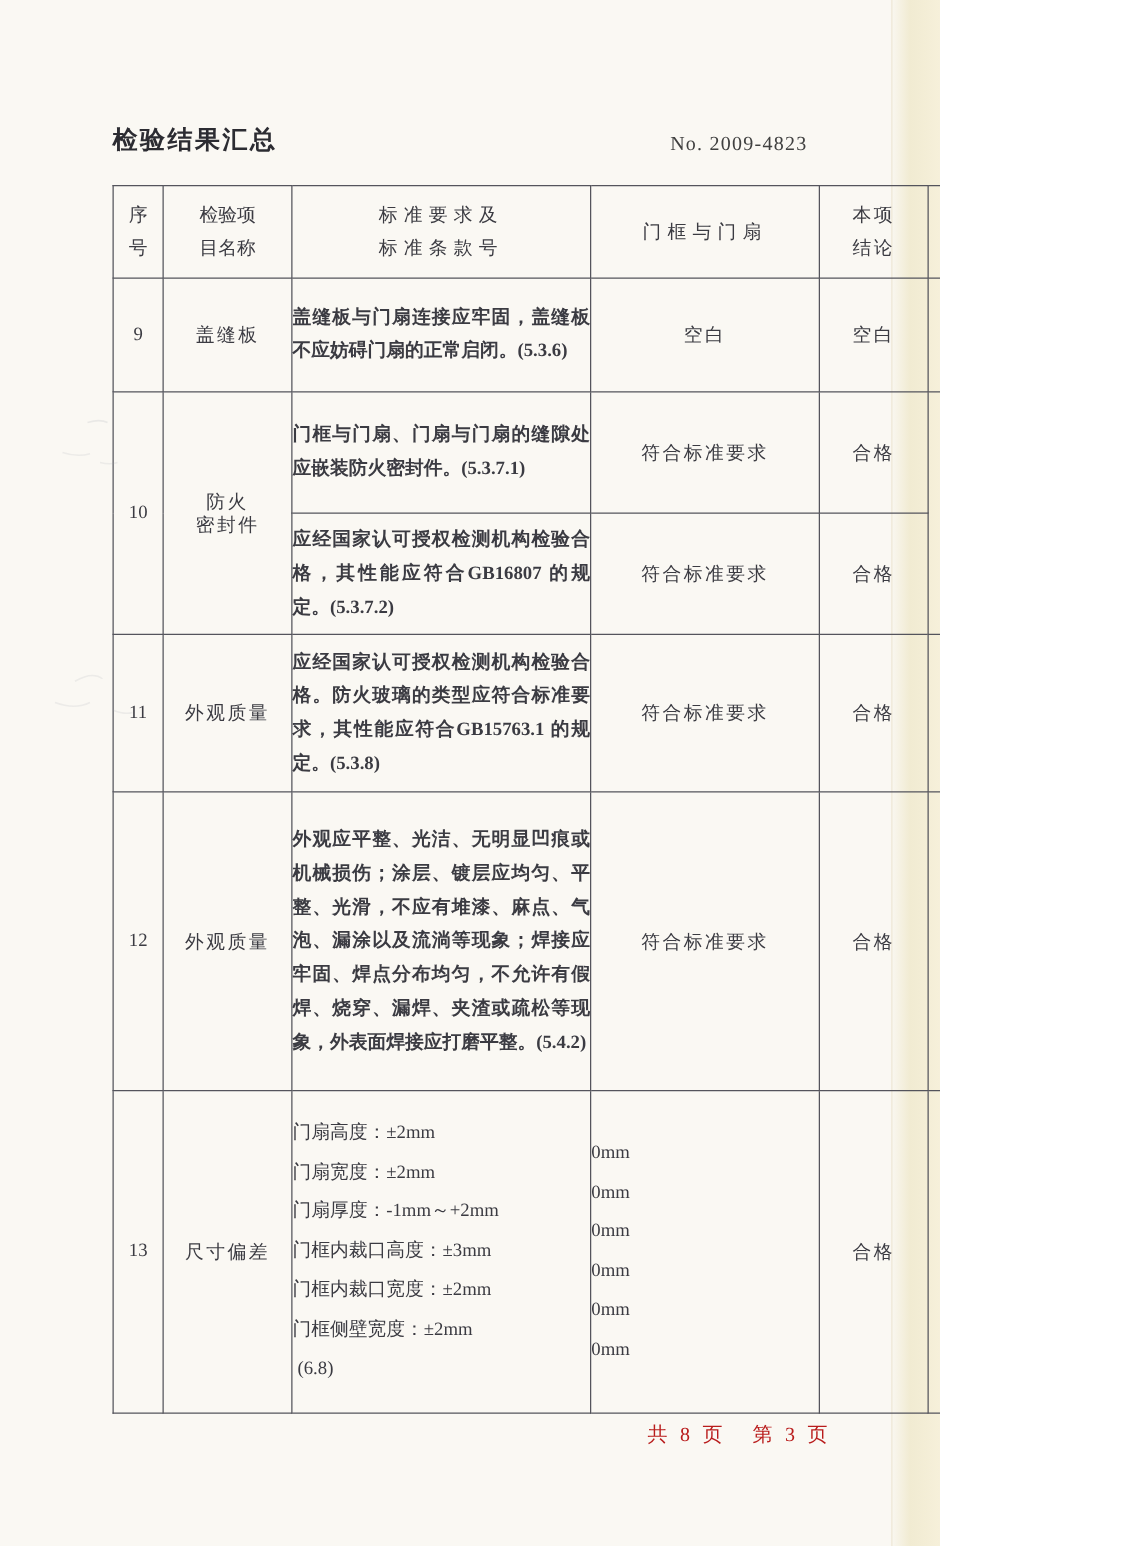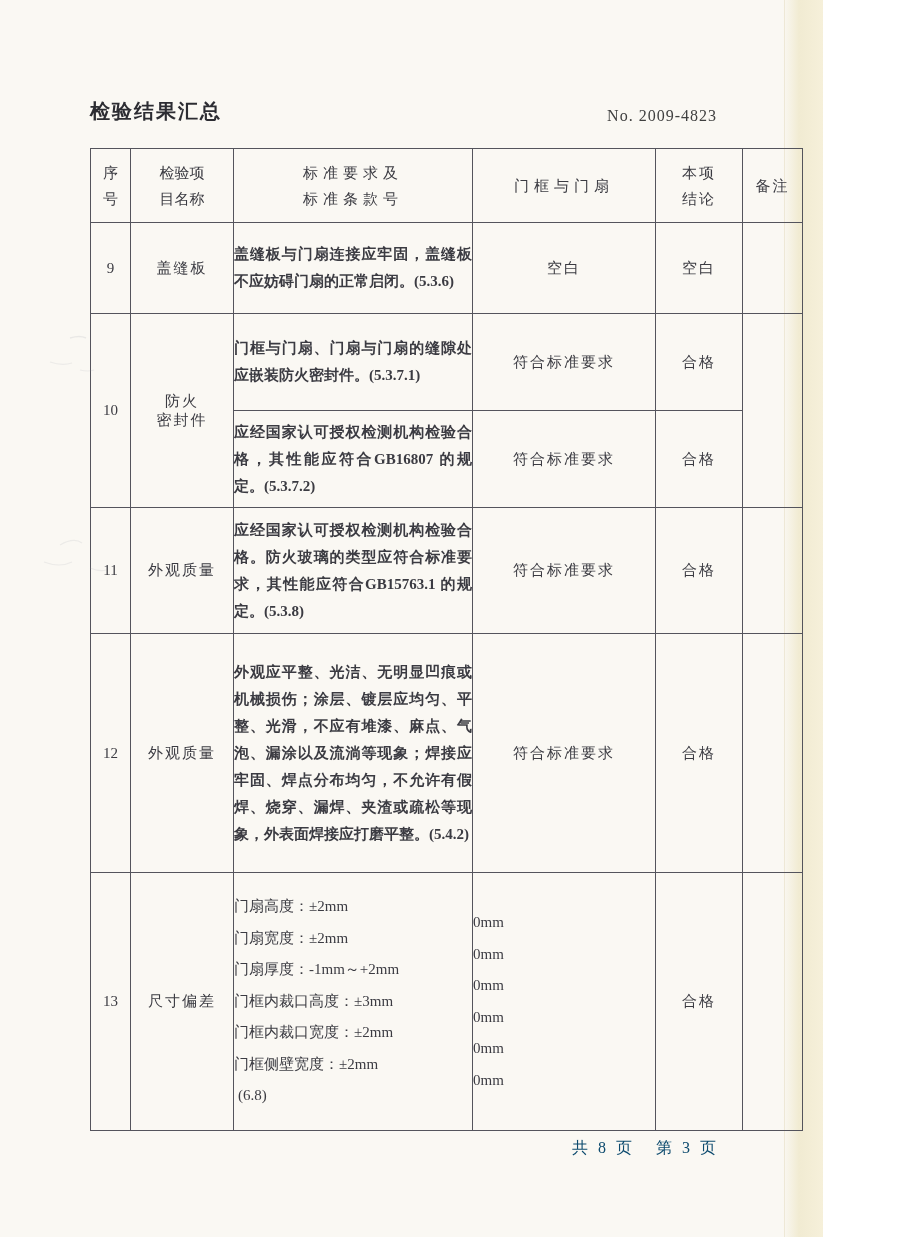--- a/index.html
+++ b/index.html
@@ -1,17 +1,17 @@
 <!DOCTYPE html>
 <html><head>
 <meta charset="utf-8">
 <style>
   html,body { margin:0; padding:0; }
   .page {
-    position:relative; width:823px; height:1237px;
+    position:relative; width:752px; height:1237px;
     background:#faf8f3; overflow:hidden;
     font-family:"Liberation Serif","DejaVu Serif",serif;
     color:#35353c;
   }
   .edge-band {
     position:absolute; top:0; right:0; width:40px; height:100%;
     background:linear-gradient(90deg, rgba(242,236,212,0) 0%, #f1ebd2 40%, #f6f0da 100%);
   }
   .edge-line {
     position:absolute; top:0; right:38px; width:1px; height:100%;
@@ -40,22 +40,22 @@
   .sp5 { letter-spacing:5px; }
   .sp2 { letter-spacing:2px; }
   .std {
     padding:8px 10px; line-height:27px; text-align:justify;font-weight:bold;
   }
   .dims-std { padding:26px 10px 0 12px; }
   .dim-line { height:31.5px; line-height:31.5px; white-space:nowrap; }
   .dims-val { padding:26px 0 0 0; vertical-align:top; }
   .dim-value { height:31.5px; line-height:31.5px; text-align:left; }
   .footer {
-    position:absolute; top:1138px; right:104px;
-    font-size:16px; letter-spacing:3px; color:#0c4a6e;
+    position:absolute; top:1138px; right:87px;
+    font-size:16px; letter-spacing:3px; color:#b91c1c;
   }
   .footer span { margin-left:14px; }
   .red-marks { position:absolute; left:830px; top:552px; }
   .gray-smudges { position:absolute; left:20px; top:310px; opacity:.5; }
 </style>
 </head>
 <body>
 
 <div class="page">
 

